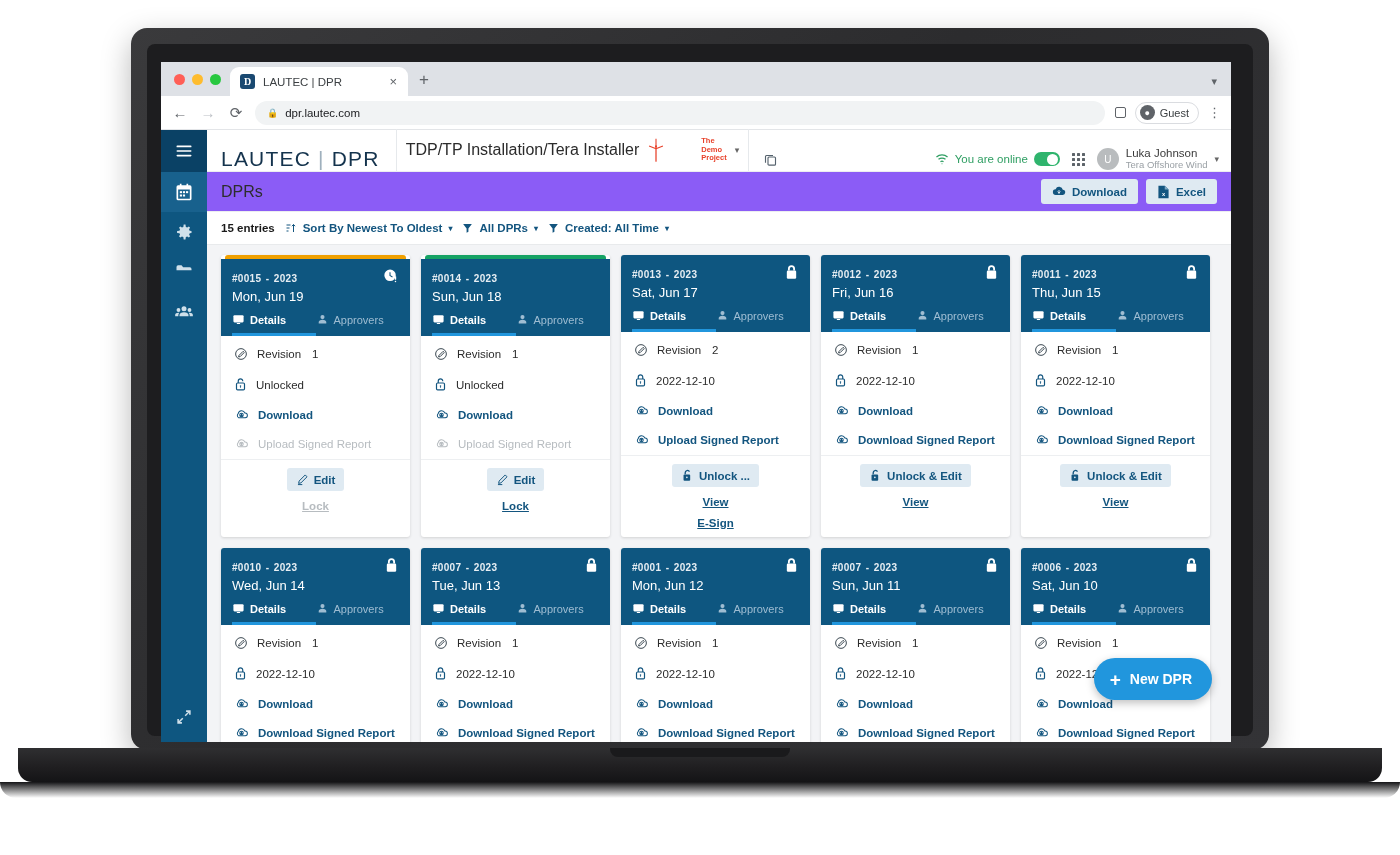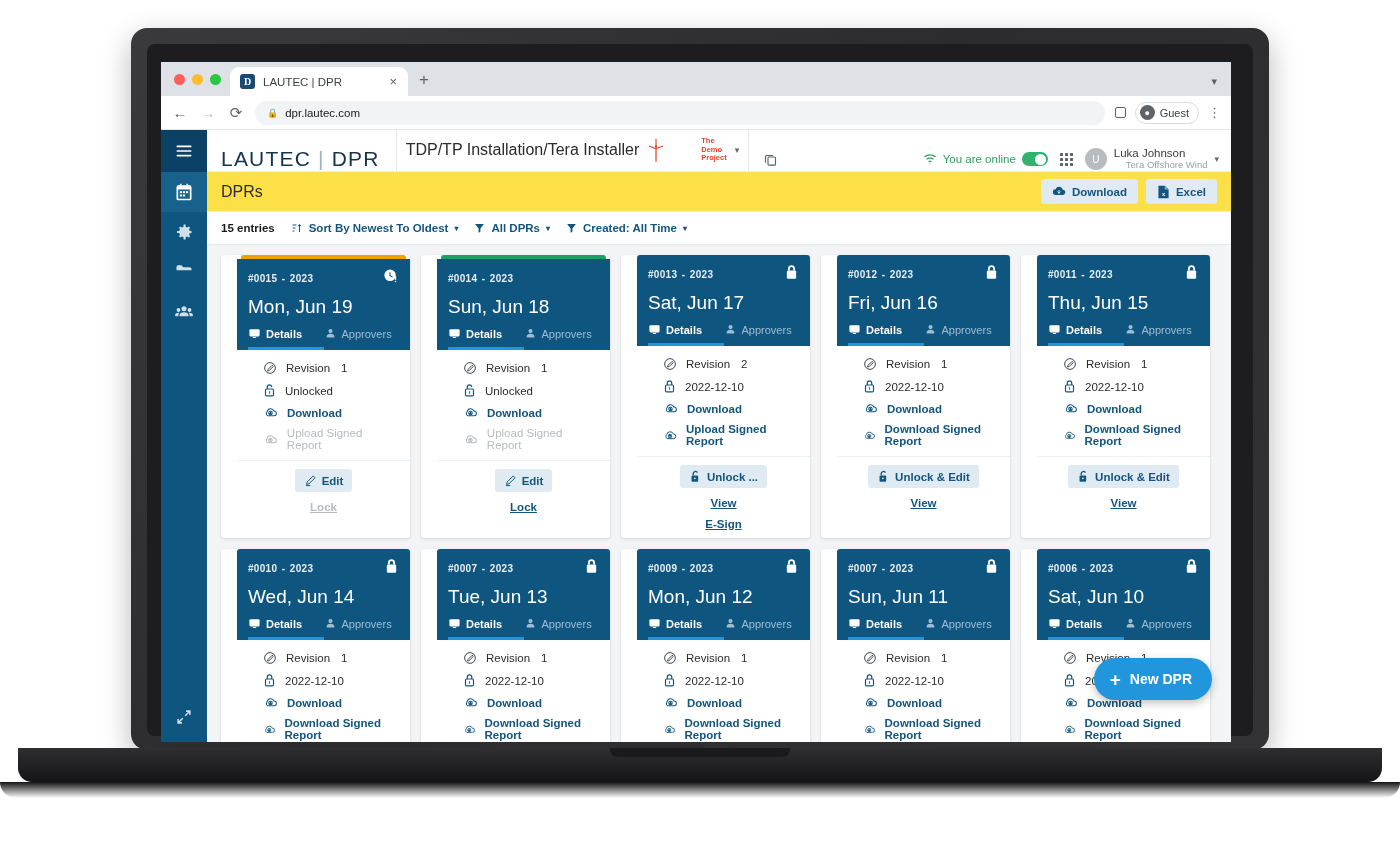--- a/index.html
+++ b/index.html
@@ -134,68 +134,68 @@
   .toggle { width:26px; height:14px; border-radius:8px; background:#2fb46d; position:relative; }
   .toggle::after{content:"";position:absolute;right:1.5px;top:1.5px;width:11px;height:11px;border-radius:50%;background:#fff;}
   .grid-ico { display:grid; grid-template-columns:repeat(3,3px); gap:2px; }
   .grid-ico i { width:3px;height:3px;background:#5d646a;display:block;border-radius:.5px;}
   .user-box { display:flex; align-items:center; gap:7px; }
   .user-av {
     width:22px;height:22px;border-radius:50%;background:#b9bcbe;color:#fff;
     display:flex;align-items:center;justify-content:center;font-size:10px;
   }
   .user-name { font-size:11.5px; color:#3b3b3b; line-height:12px; }
-  .user-org { font-size:9.5px; color:#9aa0a5; line-height:12px;margin-left:12px; }
+  .user-org { font-size:9.5px; color:#9aa0a5; line-height:12px; }
 
   .pagebar {
-    height:40px; background:#fde047; display:flex; align-items:center;
+    height:40px; background:#8b5cf6; display:flex; align-items:center;
     padding:0 14px; border-bottom:1px solid #eceef0;
   }
   .page-title { font-size:16px; color:#2d2d2d; }
   .pagebar-right { margin-left:auto; display:flex; gap:8px; }
   .btn-soft {
     display:flex; align-items:center; gap:6px; height:25px; padding:0 11px;
     background:#dfeaf2; color:#13557f; border-radius:3px; font-size:11.5px; font-weight:bold;
   }
 
   .filterbar {
-    height:33px; background:#fff; display:flex; align-items:center; gap:16px;
+    height:33px; background:#fff; display:flex; align-items:center; gap:10px;
     padding:0 14px; border-bottom:1px solid #e8eaec;
     font-size:11.5px; color:#13557f; font-weight:bold;
   }
   .entries { color:#1a1a1a; }
   .fchip { display:flex; align-items:center; gap:6px; }
   .fchip .caret { font-size:8px; color:#13557f; }
 
   
   .cards-scroll { flex:1; overflow:hidden; padding:10px 14px 0 14px; }
   .row { display:flex; gap:11px; margin-bottom:11px; }
   .card {
     width:189px; background:#fff; border-radius:3px;
-    box-shadow:0 1px 3px rgba(0,0,0,.14); position:relative; flex:0 0 189px;padding-left:16px;
+    box-shadow:0 1px 3px rgba(0,0,0,.14); position:relative; flex:0 0 189px;
   }
   .accent { height:5px; border-radius:3px 3px 0 0; margin:0 4px; }
   .accent.orange { background:#f0a000; }
   .accent.green { background:#16a365; }
   .card-head {
     background:#0e5680; color:#fff; padding:9px 11px 0 11px;
     border-radius:3px 3px 0 0; position:relative;
   }
   .card.has-accent .card-head { border-radius:0; margin-top:-1px; }
   .card-id { font-size:10px; letter-spacing:.3px; color:#e7eef3; font-weight:bold;}
-  .card-date { font-size:19px; margin-top:10px; font-weight:400; }
+  .card-date { font-size:13px; margin-top:3px; font-weight:400; }
   .card-status-ico { position:absolute; right:11px; top:9px; }
   .tabs { display:flex; margin-top:9px; }
   .ctab {
     display:flex; align-items:center; gap:5px; font-size:11px;
     padding-bottom:7px; flex:0 0 auto; width:50%;
   }
   .ctab.active { border-bottom:3px solid #2196dd; color:#fff; font-weight:bold; }
   .ctab.idle { color:#9fbdd2; border-bottom:3px solid transparent; }
-  .card-body { padding:11px 11px 9px 13px; display:flex; flex-direction:column; gap:8px;margin-left:13px; }
+  .card-body { padding:11px 11px 9px 13px; display:flex; flex-direction:column; gap:16px; }
   .brow { display:flex; align-items:center; gap:9px; font-size:11.5px; color:#2b2b2b; }
   .brow.link { color:#13557f; font-weight:bold; }
   .brow.muted { color:#b7bcc0; }
   .brow .rv { margin-left:2px; }
   .card-foot {
     border-top:1px solid #edeff1; padding:8px 9px; display:flex; align-items:center; gap:9px;flex-direction:column;
   }
   .fbtn {
     display:flex; align-items:center; gap:5px; height:23px; padding:0 9px;
     background:#dfeaf2; color:#13557f; border-radius:3px; font-size:11.5px; font-weight:bold;
@@ -935,21 +935,21 @@
       </svg>
           <span>Download Signed Report</span>
         </div>
       </div>
 
     </div>
     <div class="card ">
 
       <div class="card-head">
         <div>
-          <span class="card-id">#0009</span>
+          <span class="card-id">#0001</span>
           <span class="card-id">-</span>
           <span class="card-id">2023</span>
         </div>
         <div class="card-date">Mon, Jun 12</div>
         <span class="card-status-ico"><svg width="15" height="17" viewBox="0 0 20 24" fill="#ffffff">
         <path d="M10 1.6a5 5 0 0 0-5 5V9h2.6V6.6a2.4 2.4 0 1 1 4.8 0V9H15V6.6a5 5 0 0 0-5-5z"></path>
         <rect x="3.4" y="9.2" width="13.2" height="11.6" rx="1.8"></rect>
       </svg></span>
         <div class="tabs">
           <span class="ctab active">

